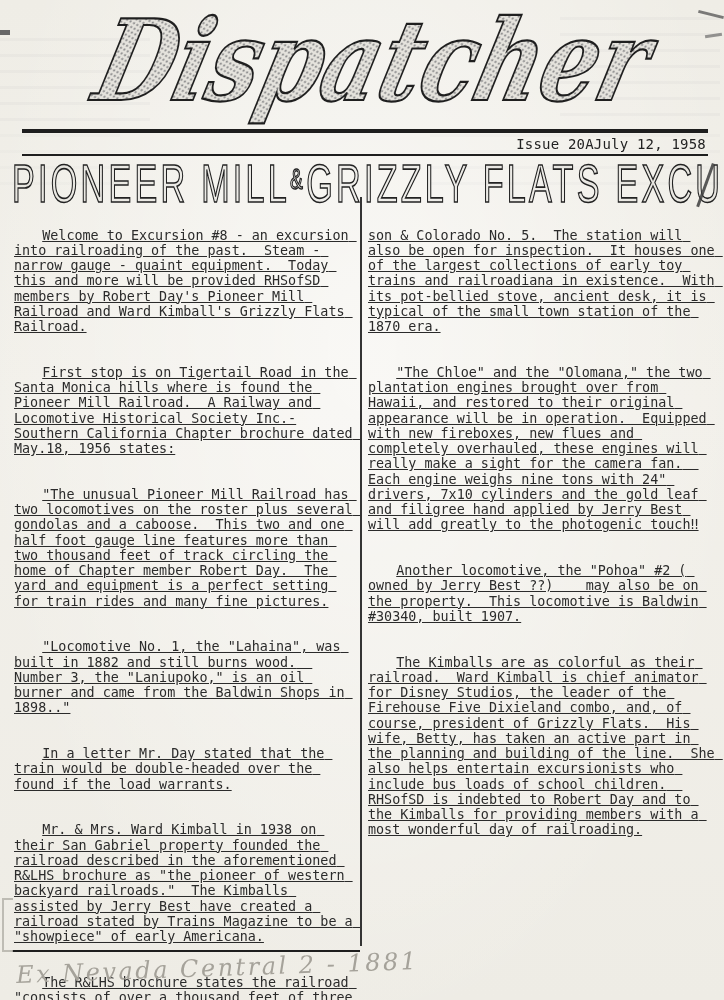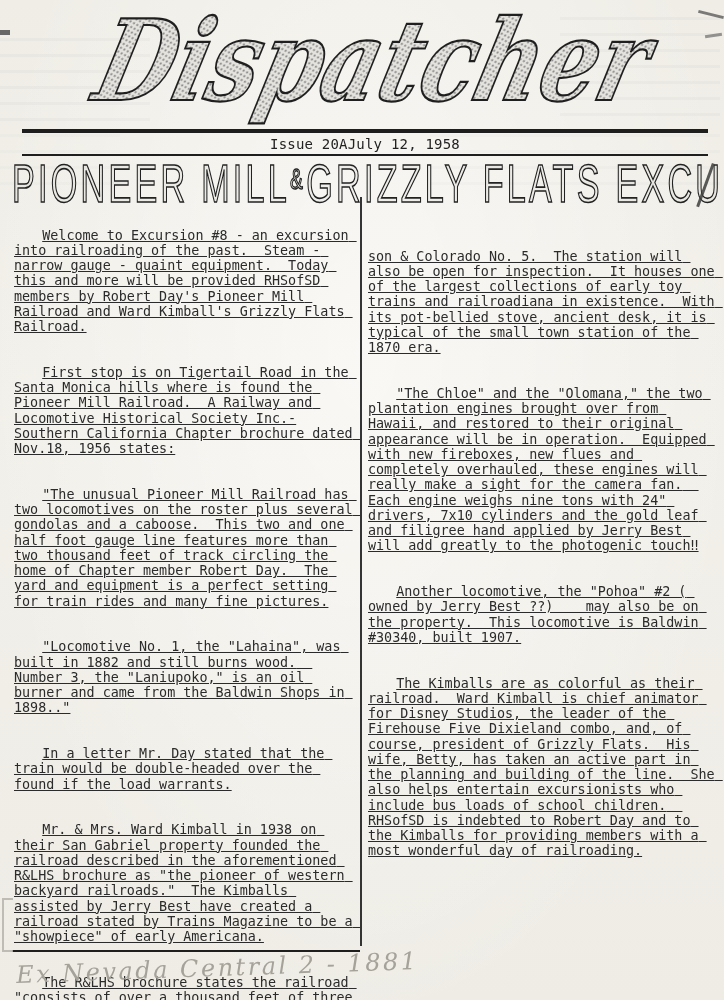--- a/index.html
+++ b/index.html
@@ -24,21 +24,21 @@
   .g2{left:0;top:28px;width:150px;height:100px;}
   .g3{left:430px;top:132px;width:290px;height:60px;opacity:.45;}
   .g4{left:0;top:132px;width:120px;height:60px;opacity:.4;}
 
   
   .logo-wrap{position:absolute;left:64px;top:4px;width:600px;height:126px;}
 
   
   .masthead{
     position:absolute;left:22px;top:129px;width:682px;
-    display:flex;justify-content:center;align-items:baseline;
+    display:flex;justify-content:flex-end;align-items:baseline;
     font-size:14px;letter-spacing:.2px;
     border-top:4px solid #1e1e1e;border-bottom:2px solid #1e1e1e;
     padding:3px 2px 2px 2px;color:#222;
   }
 
   
   .headline{
     position:absolute;left:12px;top:157px;width:1096px;height:52px;
     transform:scaleX(0.645);transform-origin:0 0;
     display:flex;justify-content:space-between;align-items:center;
@@ -51,21 +51,21 @@
     .headline .amp{color:rgba(0,0,0,.06);-webkit-text-stroke:1.4px #222;}
   }
   .headline .amp{font-size:30px;transform:translateY(-4px);}
 
   
   .col{
     position:absolute;top:197px;font-size:13.4px;line-height:15.25px;
     white-space:pre-wrap;color:#2b2b2b;text-align:left;
   }
   .col p{margin:0;text-indent:3.5ch;text-decoration:underline;}
-  .col p.noindent{text-indent:0;margin-top:21px;}
+  .col p.noindent{text-indent:0;}
   .col-left{left:14px;width:344px;}
   .col-right{left:368px;width:348px;}
   .divider{position:absolute;left:360px;top:197px;width:2px;height:749px;background:#343434;}
   .left-rule{position:absolute;left:12px;top:950px;width:348px;height:2px;background:#1e1e1e;}
 
   
   .pencil{
     position:absolute;left:16px;top:954px;
     font-family:"DejaVu Serif", serif;font-style:italic;
     font-size:24px;letter-spacing:2.5px;color:#a5a29a;
@@ -113,21 +113,21 @@
   </div>
 
   <div class="headline">
     <span class="hl">PIONEER MILL</span>
     <span class="amp">&amp;</span>
     <span class="hl">GRIZZLY FLATS EXCURSION</span>
   </div>
 
   <div class="col col-left">
     <p>Welcome to Excursion #8 - an excursion into railroading of the past.  Steam - narrow gauge - quaint equipment.  Today this and more will be provided RHSofSD members by Robert Day's Pioneer Mill Railroad and Ward Kimball's Grizzly Flats Railroad.</p>
-    <p>First stop is on Tigertail Road in the Santa Monica hills where is found the Pioneer Mill Railroad.  A Railway and Locomotive Historical Society Inc.-Southern California Chapter brochure dated Nov.18, 1956 states:</p>
+    <p>First stop is on Tigertail Road in the Santa Monica hills where is found the Pioneer Mill Railroad.  A Railway and Locomotive Historical Society Inc.-Southern California Chapter brochure dated May.18, 1956 states:</p>
     <p>"The unusual Pioneer Mill Railroad has two locomotives on the roster plus several gondolas and a caboose.  This two and one half foot gauge line features more than two thousand feet of track circling the home of Chapter member Robert Day.  The yard and equipment is a perfect setting for train rides and many fine pictures.</p>
     <p>"Locomotive No. 1, the "Lahaina", was built in 1882 and still burns wood.  Number 3, the "Laniupoko," is an oil burner and came from the Baldwin Shops in 1898.."</p>
     <p>In a letter Mr. Day stated that the train would be double-headed over the found if the load warrants.</p>
     <p>Mr. &amp; Mrs. Ward Kimball in 1938 on their San Gabriel property founded the railroad described in the aforementioned R&amp;LHS brochure as "the pioneer of western backyard railroads."  The Kimballs assisted by Jerry Best have created a railroad stated by Trains Magazine to be a "showpiece" of early Americana.</p>
     <p>The R&amp;LHS brochure states the railroad "consists of over a thousand feet of three foot gauge track, an enginehouse with three stalls, a station which doubles in brass as a railroad museum, three locomotives and three cars.  The "Emma Nevada," No. 2 on the Grizzly Flats, is the largest engine on the roster.  Weighing 22 tons without tender, this beauty will be open with Coach No. 5, originally Car-</p>
   </div>
 
   <div class="divider"></div>
 
   <div class="col col-right">

